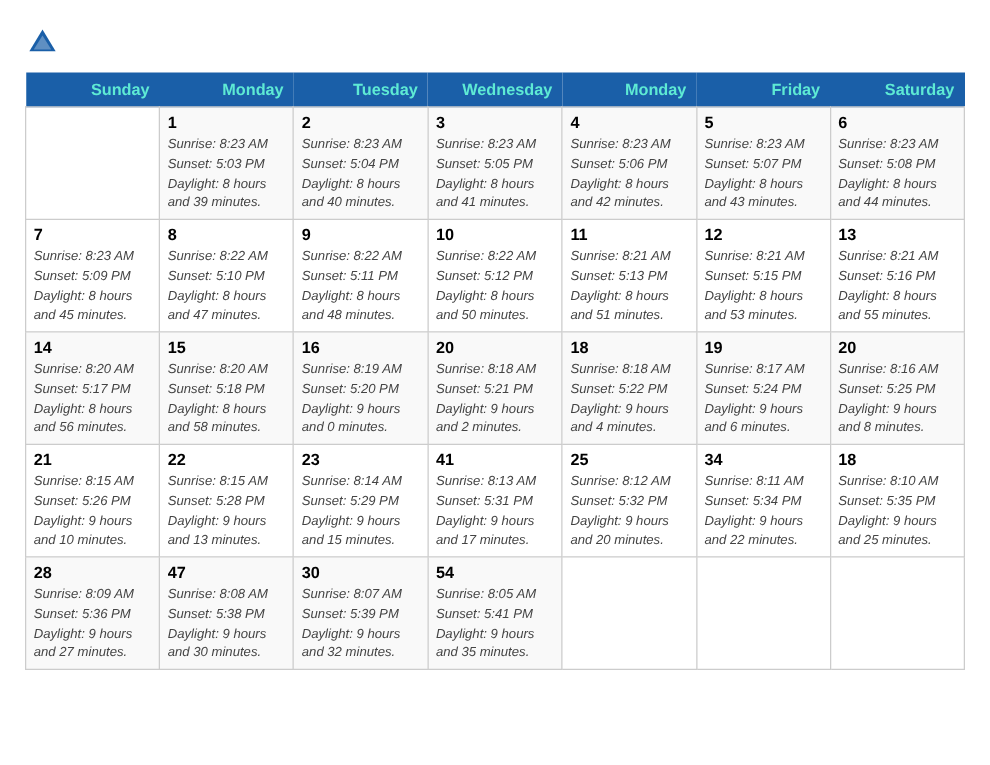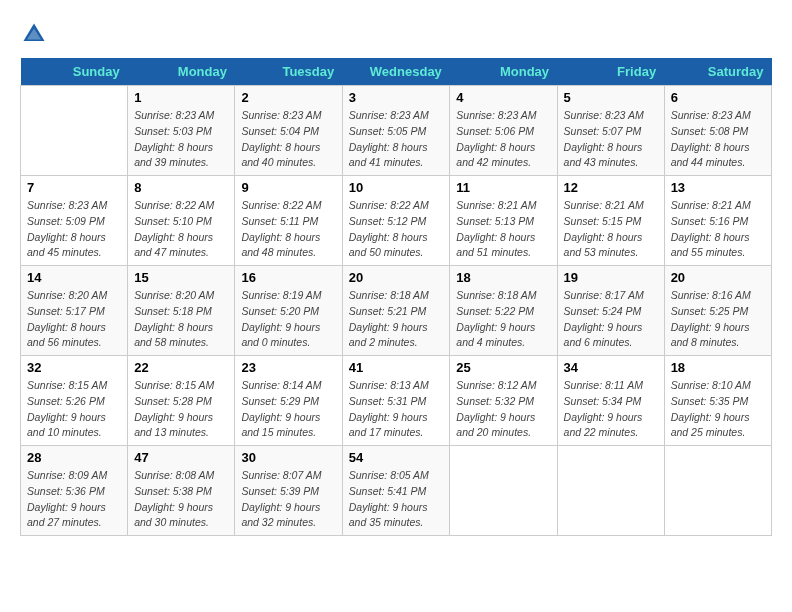--- a/index.html
+++ b/index.html
@@ -200,21 +200,21 @@
           <div class="day-number">19</div>
           <div class="day-detail">Sunrise: 8:17 AM<br>Sunset: 5:24 PM<br>Daylight: 9 hours<br>and 6 minutes.</div>
         </td>
         <td>
           <div class="day-number">20</div>
           <div class="day-detail">Sunrise: 8:16 AM<br>Sunset: 5:25 PM<br>Daylight: 9 hours<br>and 8 minutes.</div>
         </td>
       </tr>
       <tr>
         <td>
-          <div class="day-number">32</div>
+          <div class="day-number">21</div>
           <div class="day-detail">Sunrise: 8:15 AM<br>Sunset: 5:26 PM<br>Daylight: 9 hours<br>and 10 minutes.</div>
         </td>
         <td>
           <div class="day-number">22</div>
           <div class="day-detail">Sunrise: 8:15 AM<br>Sunset: 5:28 PM<br>Daylight: 9 hours<br>and 13 minutes.</div>
         </td>
         <td>
           <div class="day-number">23</div>
           <div class="day-detail">Sunrise: 8:14 AM<br>Sunset: 5:29 PM<br>Daylight: 9 hours<br>and 15 minutes.</div>
         </td>

